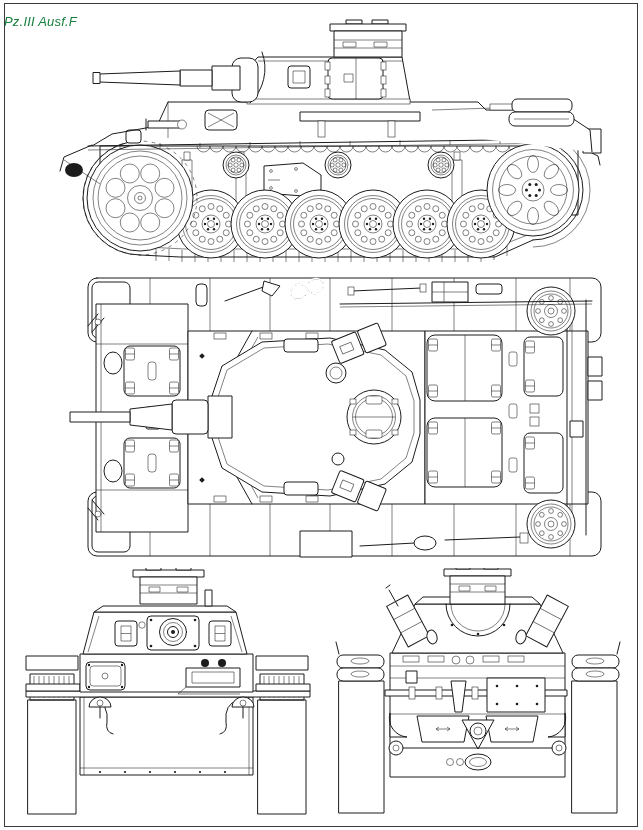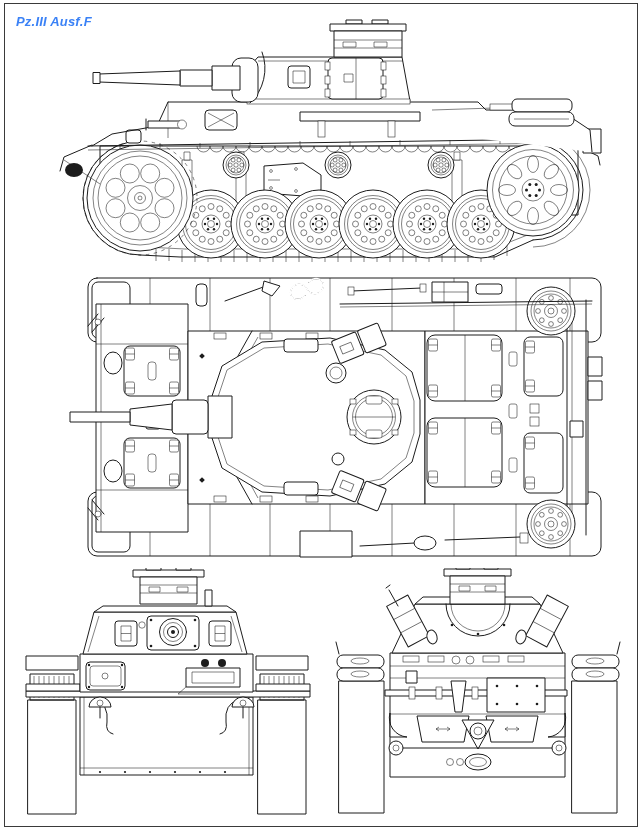--- a/index.html
+++ b/index.html
@@ -1,19 +1,19 @@
 <!DOCTYPE html>
 <html><head>
 <meta charset="utf-8">
 <style>
   html,body{margin:0;padding:0;background:#fff;}
   #stage{position:relative;width:643px;height:830px;background:#ffffff;overflow:hidden;
          font-family:"Liberation Sans",sans-serif;}
   #frame{position:absolute;left:4px;top:3px;right:5px;bottom:3px;border:1px solid #3a3a3a;pointer-events:none;}
-  .title{position:absolute;left:16px;top:14px;font-size:13px;font-weight:bold;font-style:italic;color:#3b82f6;letter-spacing:.2px;}
+  .title{position:absolute;left:4px;top:14px;font-size:13px;font-weight:normal;font-style:italic;color:#15803d;letter-spacing:.2px;}
   svg{position:absolute;display:block;}
   .s{stroke:#1c1c1c;fill:none;stroke-width:1;stroke-linejoin:round;stroke-linecap:round}
   .sw{stroke:#1c1c1c;fill:#ffffff;stroke-width:1;stroke-linejoin:round}
   .t{stroke:#1c1c1c;fill:none;stroke-width:.55;stroke-linejoin:round}
   .tw{stroke:#1c1c1c;fill:#ffffff;stroke-width:.55}
   .d{fill:#1c1c1c;stroke:none}
 </style>
 </head>
 <body>
 

